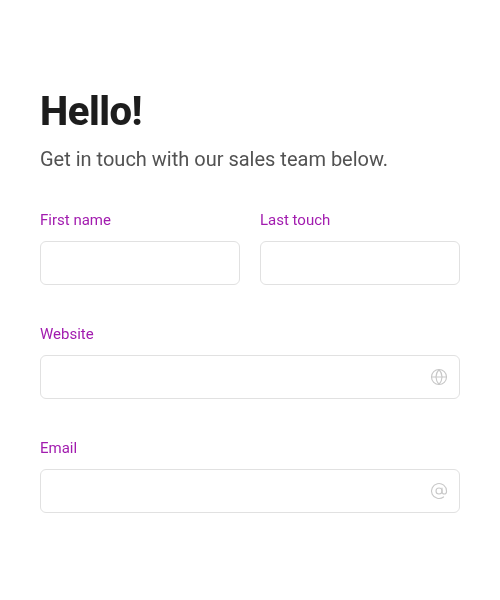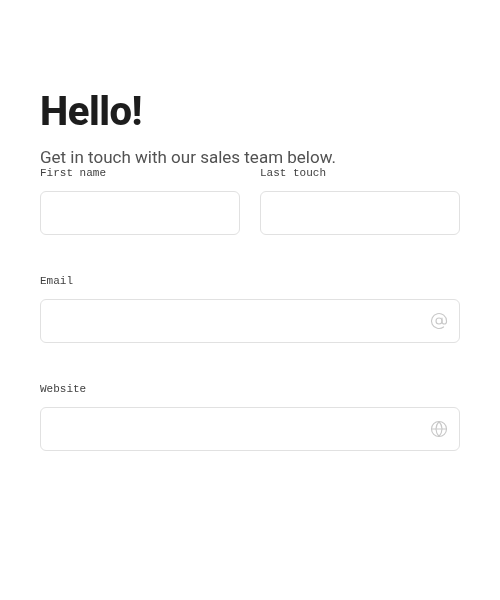--- a/index.html
+++ b/index.html
@@ -14,42 +14,42 @@
     }
     .heading {
       font-size: 40px;
       font-weight: 800;
       color: #1d1d1d;
       margin-bottom: 12px;
       letter-spacing: -0.5px;
       margin-top: 48px;
     }
     .subheading {
-      font-size: 17px;
+      font-size: 20px;
       color: #525252;
+      margin-bottom: 40px;
     }
     .form {
       display: flex;
       flex-direction: column;
       gap: 40px;
     }
     .row {
       display: flex;
       gap: 20px;
     }
     .field {
       display: flex;
       flex-direction: column;
       gap: 12px;
       flex: 1;
     }
     .label {
-      font-size: 11px;
-      color: #404040;
-      font-family: Liberation Mono, monospace;
+      font-size: 15px;
+      color: #a21caf;
     }
     .input-wrap {
       position: relative;
       display: flex;
       align-items: center;
     }
     .input {
       width: 100%;
       height: 44px;
       border: 1px solid #e1e1e1;
@@ -98,40 +98,40 @@
     </div>
     <div class="field">
       <label class="label">Last touch</label>
       <div class="input-wrap">
         <input type="text" class="input" value="" style="">
       </div>
     </div>
   </div>
 
   <div class="field">
-    <label class="label">Email</label>
-    <div class="input-wrap">
-      <input type="text" class="input has-icon" value="" style="">
-      <span class="suffix-icon">
-        <svg viewBox="0 0 24 24" stroke-width="1.5" stroke-linecap="round" stroke-linejoin="round">
-          <circle cx="12" cy="12" r="4"></circle>
-          <path d="M16 8v5a3 3 0 0 0 6 0v-1a10 10 0 1 0-3.92 7.94"></path>
-        </svg>
-      </span>
-    </div>
-  </div>
-
-  <div class="field">
     <label class="label">Website</label>
     <div class="input-wrap">
       <input type="text" class="input has-icon" value="" style="">
       <span class="suffix-icon">
         <svg viewBox="0 0 24 24" stroke-width="1.5" stroke-linecap="round" stroke-linejoin="round">
           <circle cx="12" cy="12" r="10"></circle>
           <line x1="2" y1="12" x2="22" y2="12"></line>
           <path d="M12 2a15.3 15.3 0 0 1 4 10 15.3 15.3 0 0 1-4 10 15.3 15.3 0 0 1-4-10 15.3 15.3 0 0 1 4-10z"></path>
         </svg>
       </span>
     </div>
   </div>
 
+  <div class="field">
+    <label class="label">Email</label>
+    <div class="input-wrap">
+      <input type="text" class="input has-icon" value="" style="">
+      <span class="suffix-icon">
+        <svg viewBox="0 0 24 24" stroke-width="1.5" stroke-linecap="round" stroke-linejoin="round">
+          <circle cx="12" cy="12" r="4"></circle>
+          <path d="M16 8v5a3 3 0 0 0 6 0v-1a10 10 0 1 0-3.92 7.94"></path>
+        </svg>
+      </span>
+    </div>
+  </div>
+
 
 </form>
 
 </body></html>

